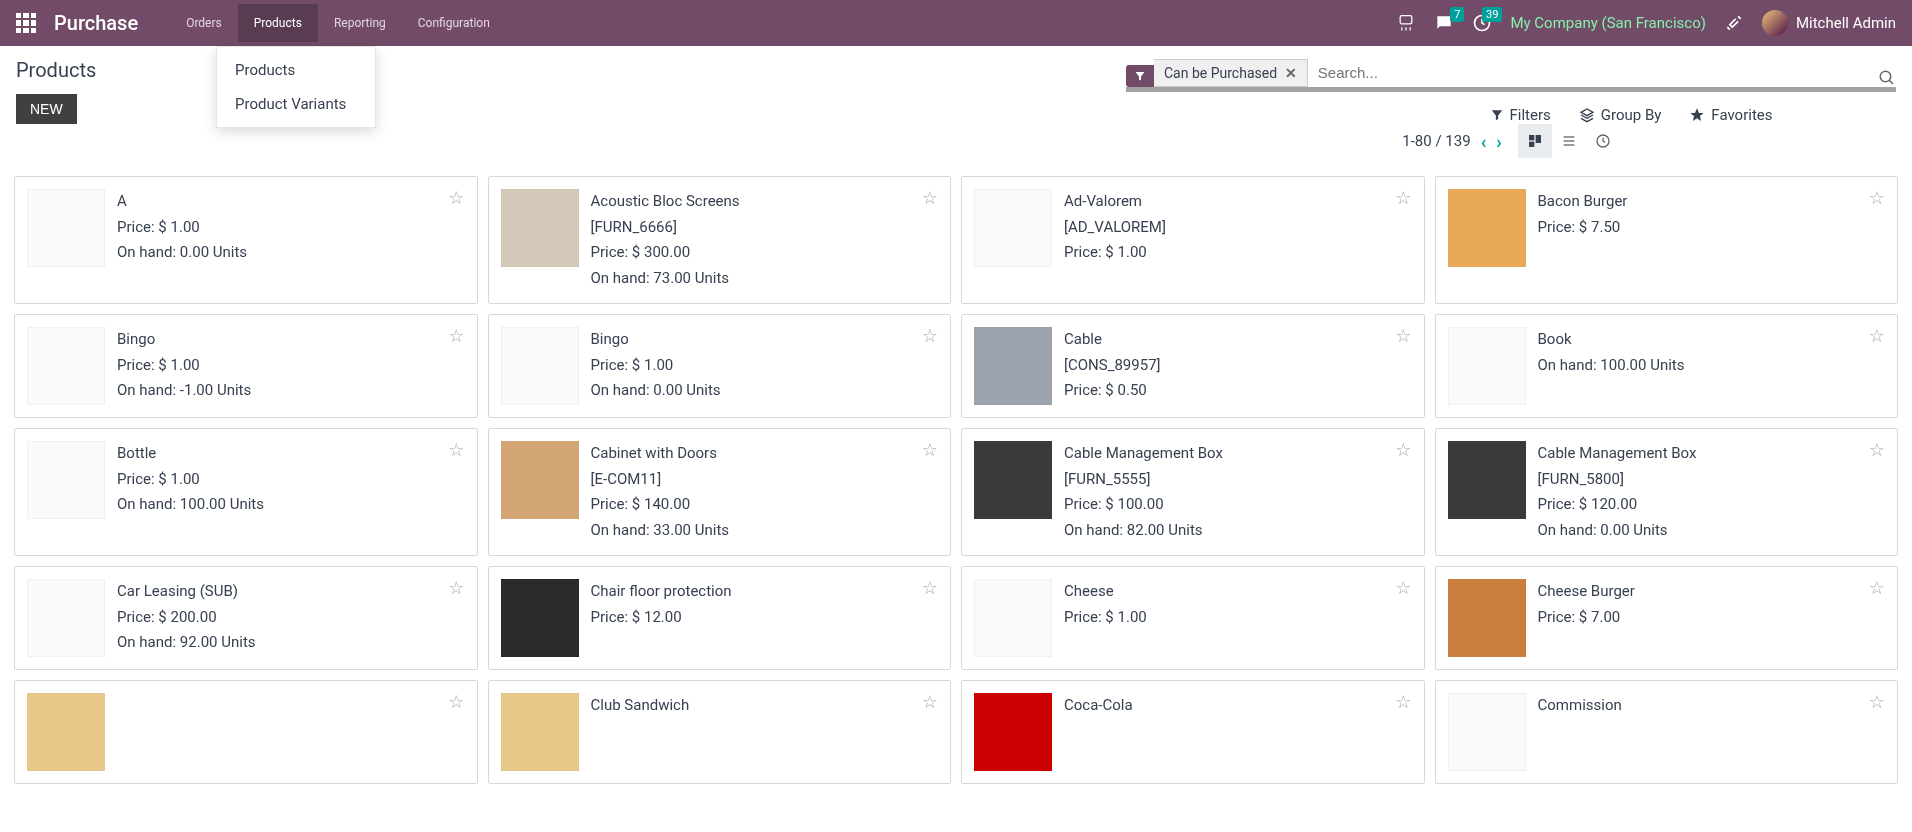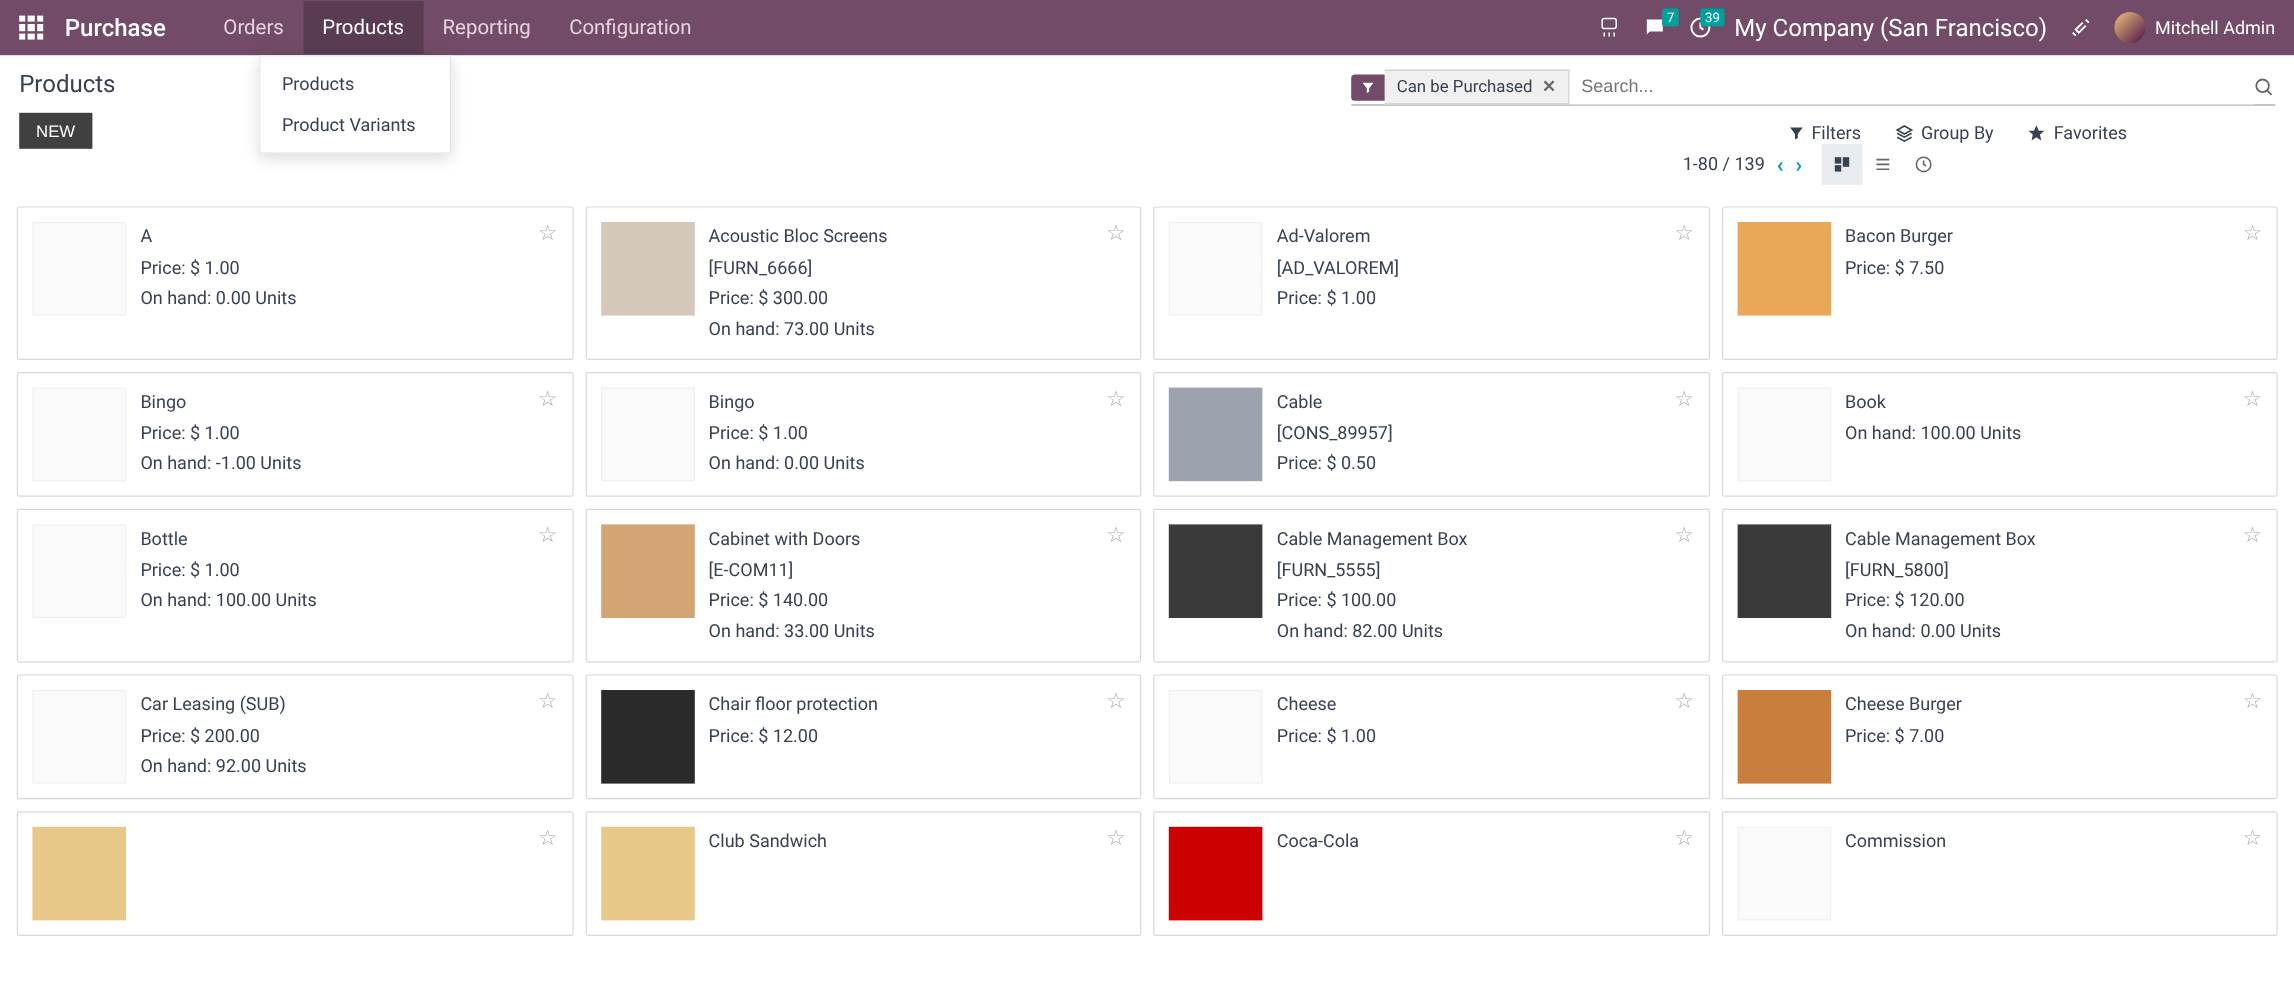--- a/index.html
+++ b/index.html
@@ -3,38 +3,38 @@
 <meta charset="utf-8">
 <style>
 * { box-sizing: border-box; margin: 0; padding: 0; }
 body { font-family: -apple-system, BlinkMacSystemFont, "Segoe UI", Roboto, sans-serif; font-size: 14px; color: #374151; background: #fff; }
 
 .navbar { background: #714B67; height: 46px; display: flex; align-items: center; padding: 0 16px; color: #fff; justify-content: center; }
 .apps-icon { width: 20px; height: 20px; display: grid; grid-template-columns: repeat(3,1fr); grid-template-rows: repeat(3,1fr); gap: 2px; margin-right: 18px; cursor: pointer; }
 .apps-icon span { background: #fff; }
 .app-name { font-size: 20px; font-weight: 500; margin-right: 32px; }
 .nav-items { display: flex; gap: 0; }
-.nav-item { padding: 12px 16px; font-size: 17px; cursor: pointer; color: #e5d5df; }
+.nav-item { padding: 12px 16px; font-size: 12px; cursor: pointer; color: #e5d5df; }
 .nav-item.active { background: rgba(0,0,0,0.2); color: #fff; }
 .nav-spacer { flex: 1; }
 .nav-right { display: flex; align-items: center; gap: 18px; }
 .icon-btn { cursor: pointer; position: relative; color: #fff; display: flex; align-items: center; }
 .badge { background: #00A09D; color: #fff; font-size: 11px; padding: 1px 4px; border-radius: 2px; position: absolute; top: -6px; right: -10px; }
-.company { font-size: 20px; color: #ffffff; }
+.company { font-size: 15px; color: #86efac; }
 .avatar { width: 26px; height: 26px; border-radius: 50%; background: linear-gradient(135deg,#f0c27b,#4b1248); }
 .user { display: flex; align-items: center; gap: 8px; color: #fff; font-size: 15px; }
 
 .dropdown-menu { position: absolute; top: 46px; left: 216px; background: #fff; border: 1px solid #e5e5e5; box-shadow: 0 4px 12px rgba(0,0,0,0.15); min-width: 160px; z-index: 100; padding: 6px 0; }
 .dropdown-item { padding: 8px 18px; font-size: 15px; color: #374151; cursor: pointer; }
 
 .control-panel { padding: 12px 16px 8px; }
 .cp-top { display: flex; align-items: flex-start; justify-content: space-between; }
 .breadcrumb { font-size: 20px; color: #374151; margin-bottom: 12px; }
 .btn-new { background: #404040; color: #fff; border: none; padding: 7px 14px; font-size: 14px; font-weight: 500; cursor: pointer; }
-.search-wrap { display: flex; align-items: center; border-bottom: 1px solid #a3a3a3; width: 770px; padding-bottom: 0px; }
+.search-wrap { display: flex; align-items: flex-end; border-bottom: 5px solid #a3a3a3; width: 770px; padding-bottom: 0px; }
 .facet { background: #714B67; color: #fff; display: flex; align-items: center; border-radius: 3px 0 0 3px; }
 .facet-icon { padding: 5px 8px; }
 .facet-body { background: #f0f0f0; color: #374151; padding: 5px 10px; display: flex; align-items: center; gap: 8px; border: 1px solid #ccc; border-left:none; }
 .facet-close { cursor: pointer; color: #666; font-weight: bold; }
 .search-input { border: none; outline: none; flex: 1; font-size: 15px; padding: 6px 10px; }
 .search-icon-btn { cursor: pointer; color: #666; }
 
 .cp-bottom { display: flex; align-items: center; justify-content: space-between; margin-top: 4px; }
 .search-opts { display: flex; gap: 28px; margin-left: auto; margin-right: auto; position: relative; left: 120px;}
 .sopt { display: flex; align-items: center; gap: 6px; cursor: pointer; color: #374151; font-size: 15px; }

